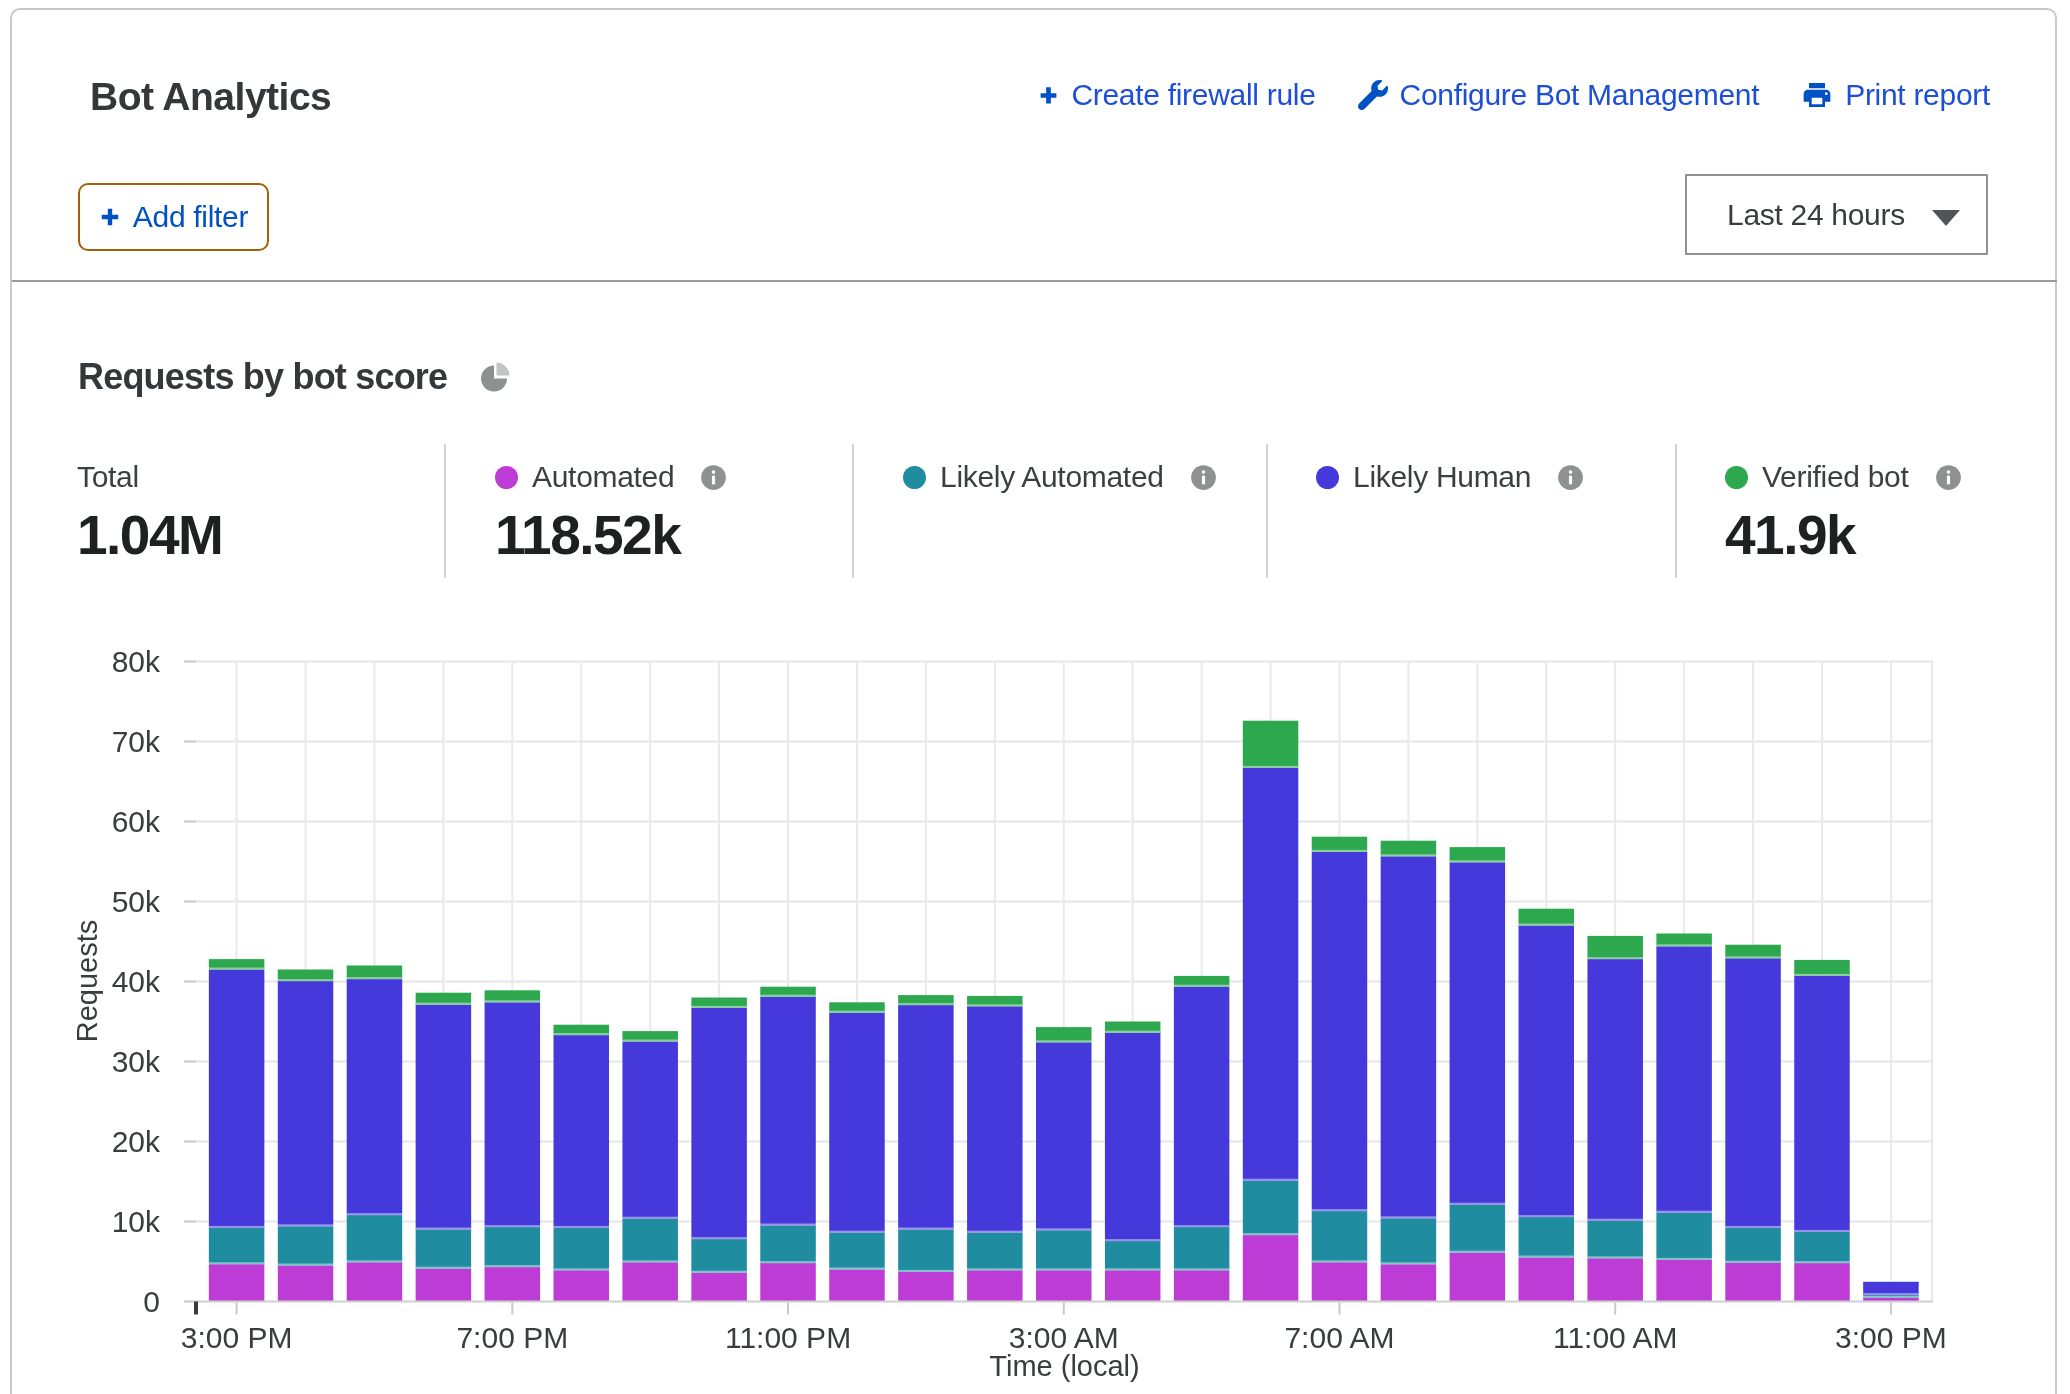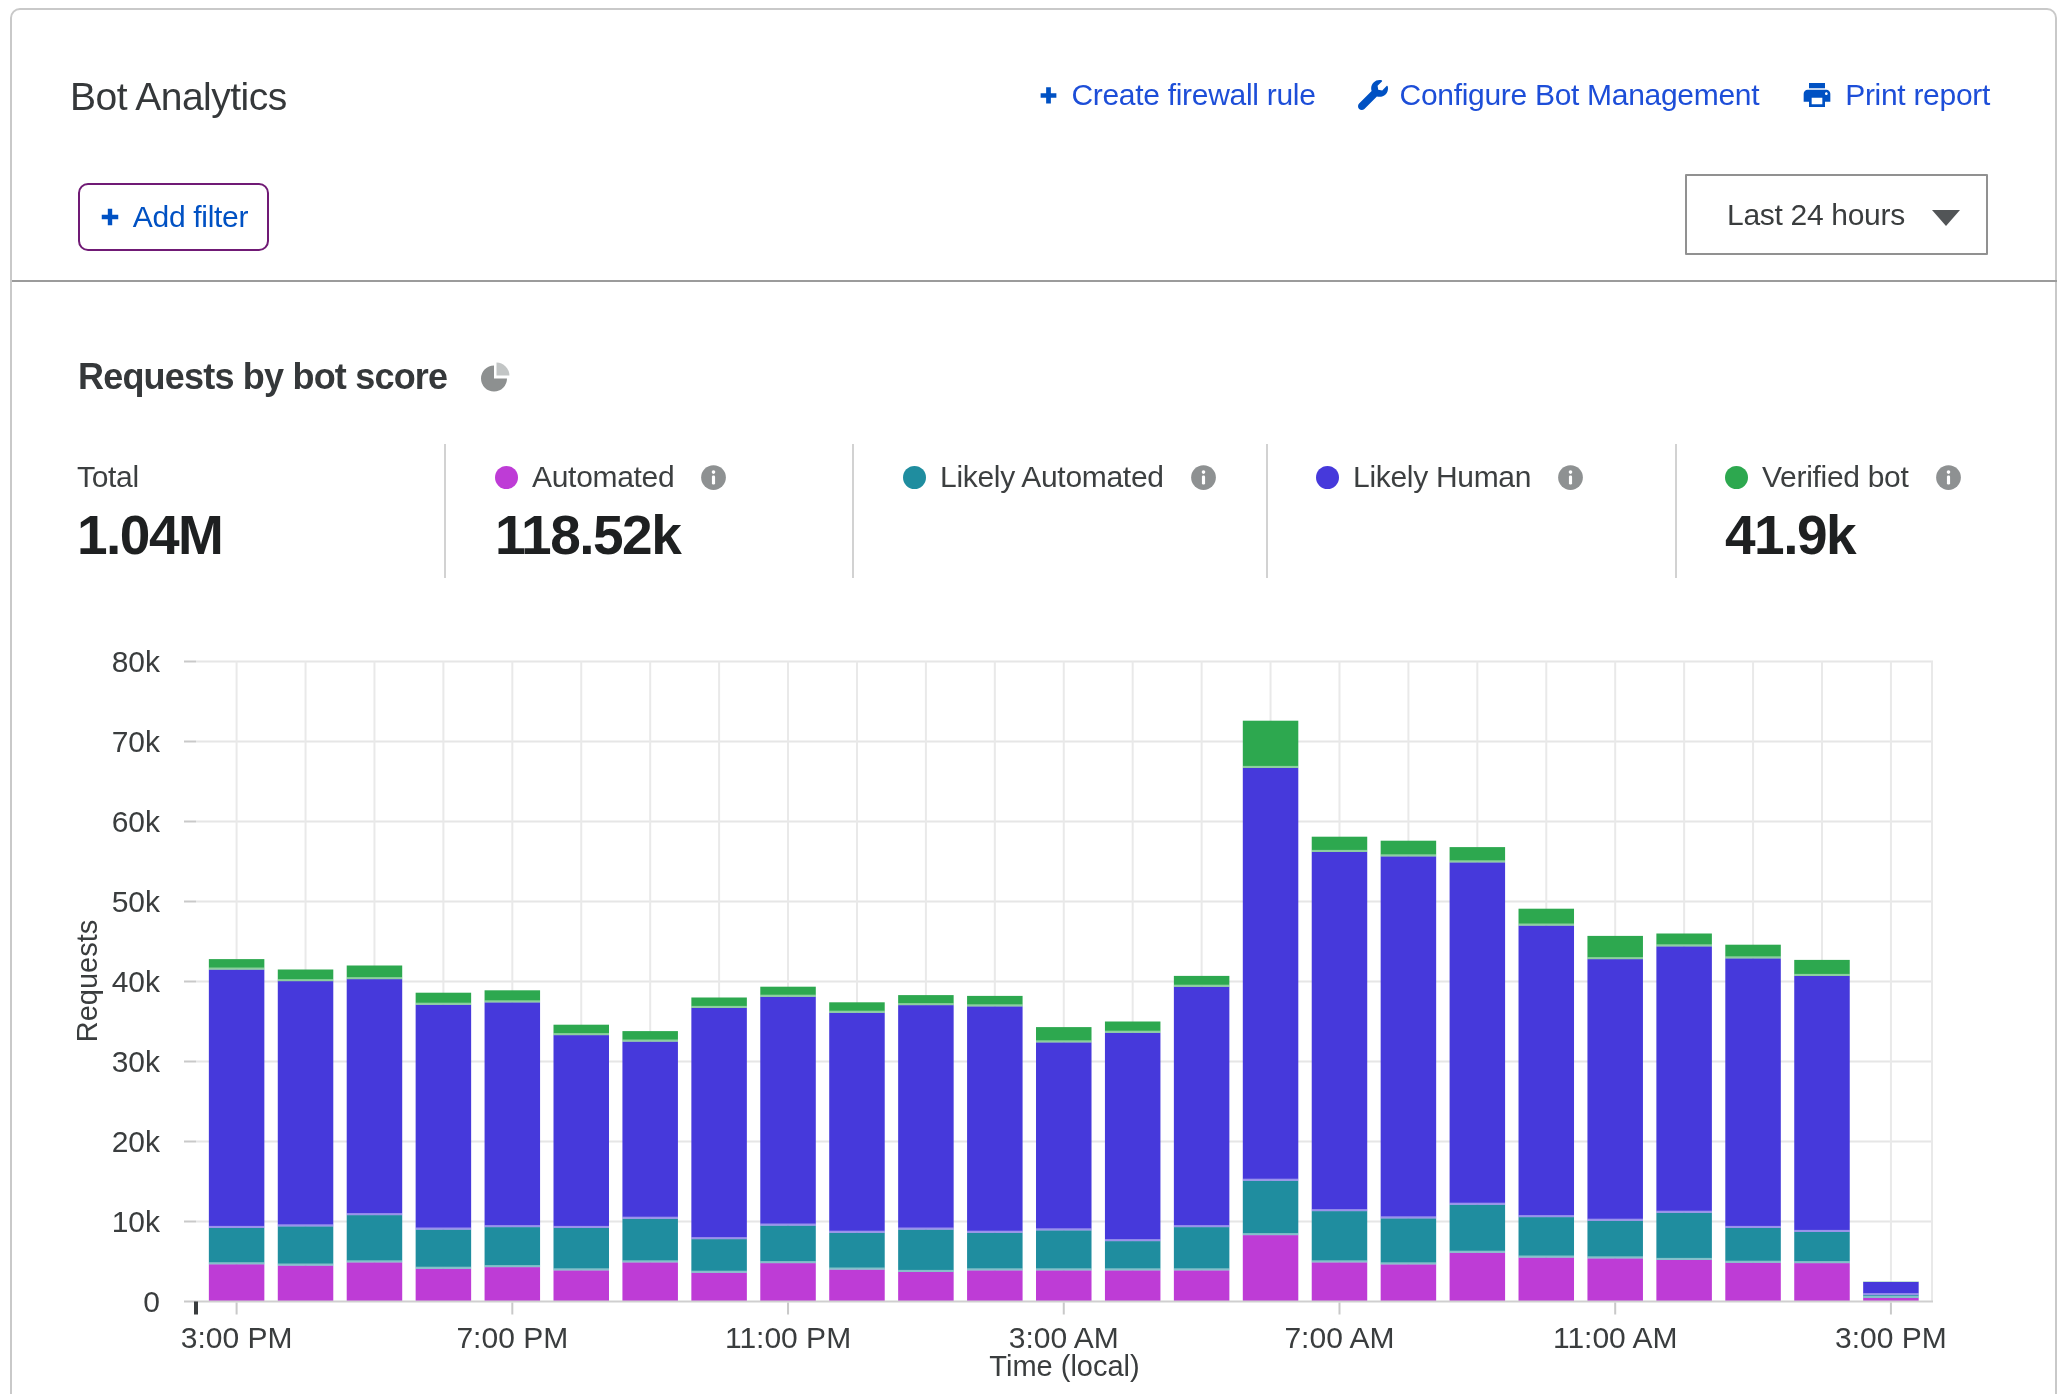--- a/index.html
+++ b/index.html
@@ -3,29 +3,29 @@
 <meta charset="utf-8">
 <style>
   * { margin:0; padding:0; box-sizing:border-box; }
   html,body { background:#fff; }
   body { font-family:"Liberation Sans", sans-serif; color:#36393a; }
   .page { position:relative; width:2070px; height:1394px; background:#fff; overflow:hidden; }
   .card-frame { position:absolute; left:10px; top:8px; width:2047px; height:1500px;
     border:2px solid #c9c9c9; border-radius:10px; background:transparent; pointer-events:none; }
 
   
-  .page-title { position:absolute; left:70px; top:77px; font-size:39px; font-weight:400;
+  .page-title { position:absolute; left:90px; top:77px; font-size:39px; font-weight:700;
     color:#35383a; letter-spacing:-0.5px; line-height:1; }
   .header-actions { position:absolute; top:78px; right:80px; display:flex; align-items:center; gap:42px; }
   .header-link { display:flex; align-items:center; gap:12px; color:#1d4ed8; font-size:30px;
     font-weight:400; text-decoration:none; cursor:pointer; letter-spacing:-0.3px; }
   .header-link svg { display:block; }
 
   .add-filter-btn { position:absolute; left:78px; top:183px; width:191px; height:68px;
-    border:2px solid #701a75; border-radius:10px; background:#fff; color:#0051c3;
+    border:2px solid #a16207; border-radius:10px; background:#fff; color:#0051c3;
     font-family:inherit; font-size:30px; letter-spacing:-0.3px; display:flex; align-items:center;
     justify-content:center; gap:12px; cursor:pointer; }
 
   .time-select { position:absolute; left:1685px; top:174px; width:303px; height:81px;
     border:2px solid #919191; border-radius:1px; background:#fff; display:flex; align-items:center;
     cursor:pointer; }
   .time-select-label { margin-left:40px; font-size:30px; color:#3a3d3e; letter-spacing:-0.3px; }
   .caret-down { position:absolute; right:26px; top:34px; width:0; height:0;
     border-left:14px solid transparent; border-right:14px solid transparent; border-top:16px solid #525557; }
 

